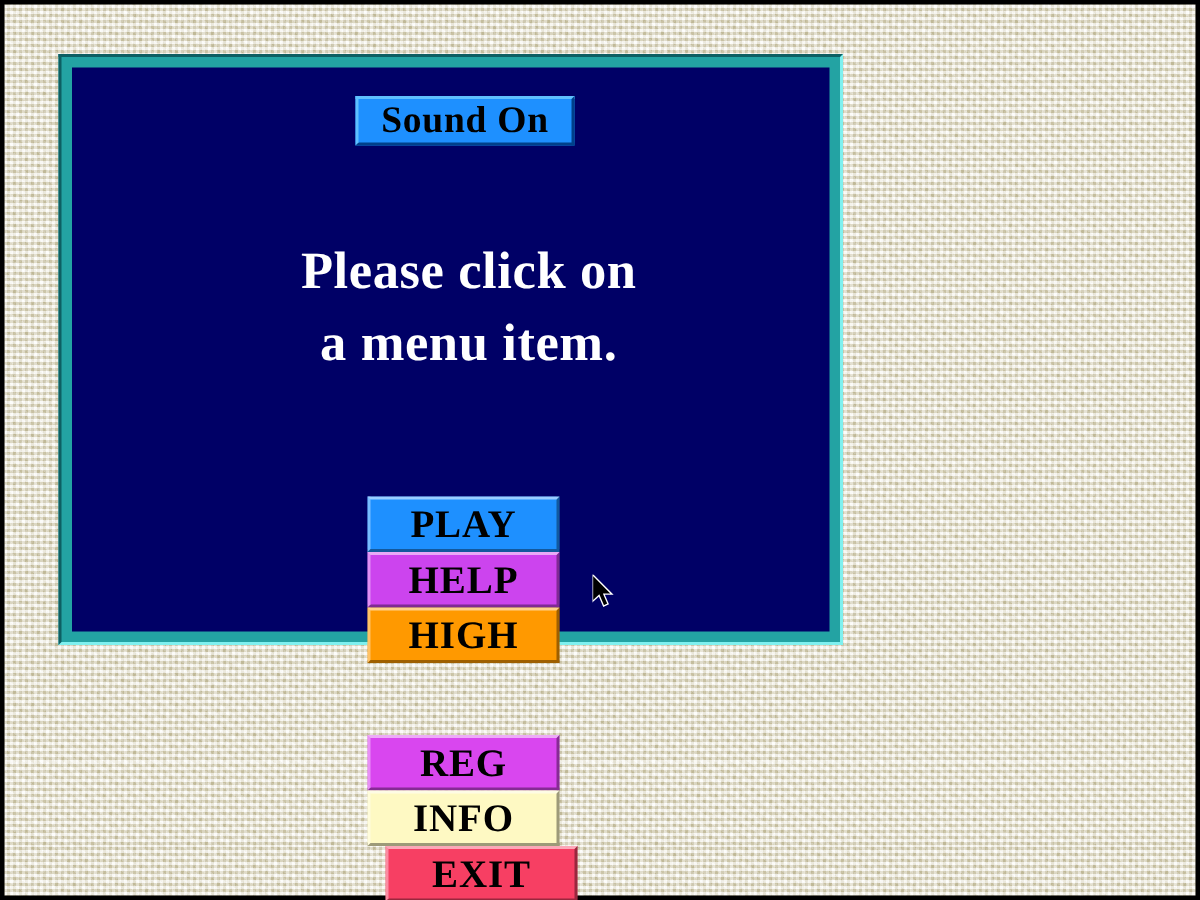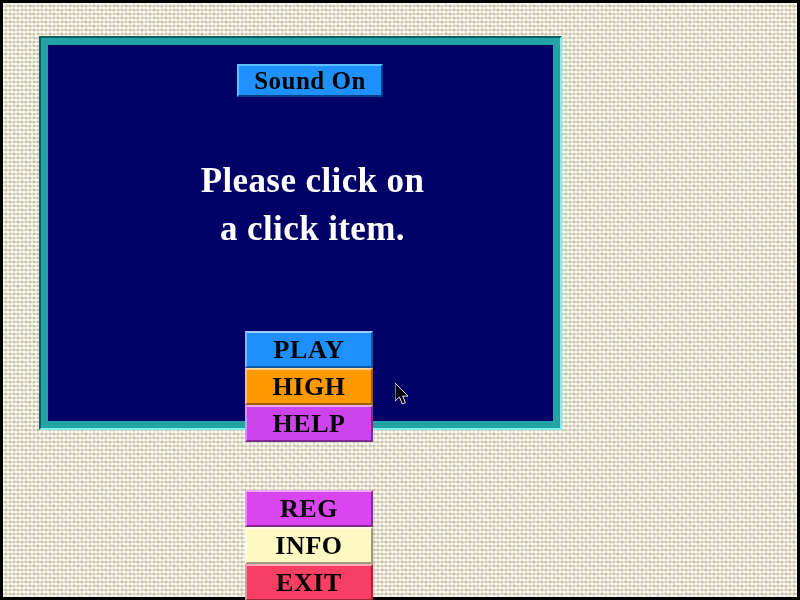--- a/index.html
+++ b/index.html
@@ -153,40 +153,40 @@
 
   <div id="panel-frame" style="background-color: rgb(35, 163, 163);">
     <div id="panel" style="background-color: rgb(0, 0, 102);">
 
       <div id="sound-toggle" style="background-color: rgb(30, 144, 255);">
         <span class="label">Sound On</span>
       </div>
 
       <div id="prompt">
         <span class="line">Please click on</span>
-        <span class="line">a click item.</span>
+        <span class="line">a menu item.</span>
       </div>
 
       <div id="menu">
         <div class="menu-btn" style="background-color: rgb(30, 144, 255);">
           <span class="label">PLAY</span>
         </div>
+        <div class="menu-btn" style="background-color: rgb(204, 68, 238);">
+          <span class="label">HELP</span>
+        </div>
         <div class="menu-btn" style="background-color: rgb(255, 153, 0);">
           <span class="label">HIGH</span>
-        </div>
-        <div class="menu-btn" style="background-color: rgb(204, 68, 238);">
-          <span class="label">HELP</span>
         </div>
         <div class="menu-btn" style="background-color: #d946ef; margin-top: 48px;">
           <span class="label">REG</span>
         </div>
         <div class="menu-btn" style="background-color: #fef9c3;">
           <span class="label">INFO</span>
         </div>
-        <div class="menu-btn" style="background-color: rgb(247, 63, 99);">
+        <div class="menu-btn" style="background-color: rgb(247, 63, 99); margin-left: 12px;">
           <span class="label">EXIT</span>
         </div>
       </div>
 
       <div id="cursor" style="left: 347px; top: 338px;">
         <svg width="16" height="24" viewBox="0 0 16 24">
           <polygon points="0,0 0,18 4.4,14 7.4,21 10.4,19.6 7.6,13.1 13,13.1" fill="#000000" stroke="#ffffff" stroke-width="0.9" stroke-linejoin="miter"></polygon>
         </svg>
       </div>
 

